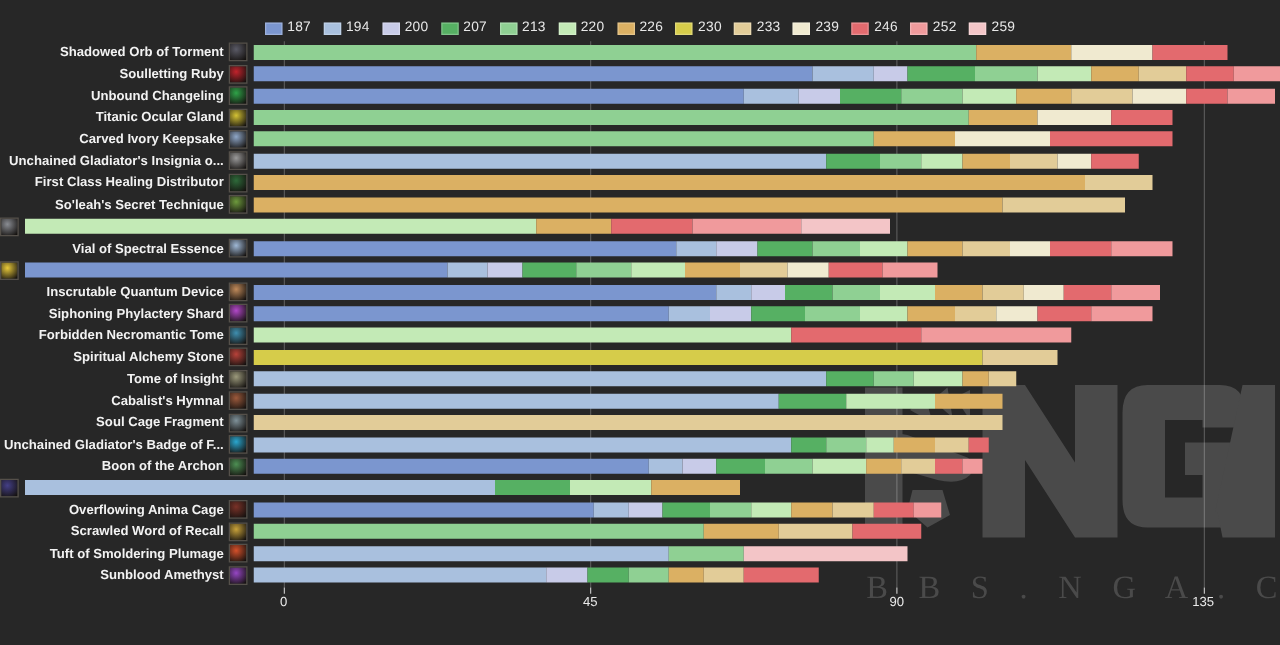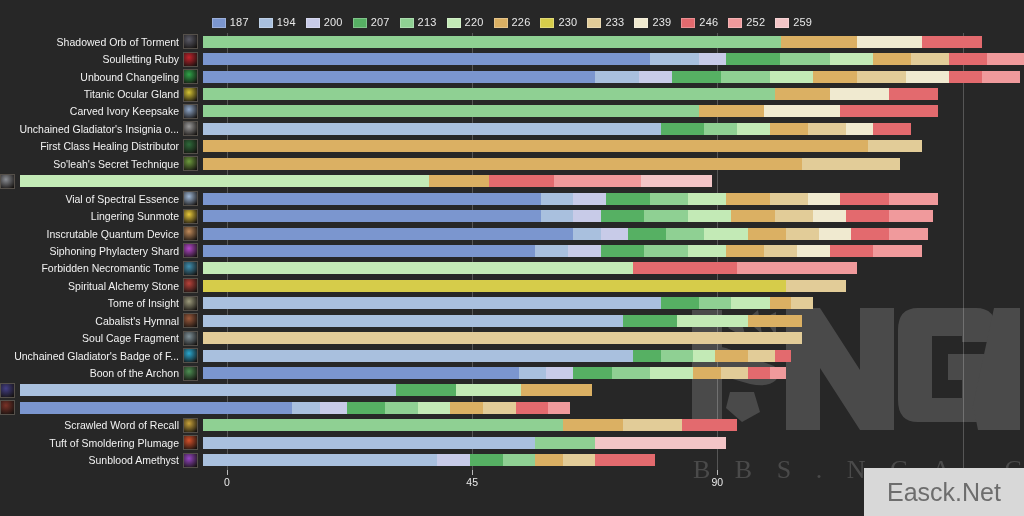--- a/index.html
+++ b/index.html
@@ -53,20 +53,21 @@
     background: rgba(255,255,255,0.22);
     z-index: 3;
   }
 
   
   #rows {
     position: absolute;
     left: 0; top: 33px;
     width: 959px;
     z-index: 4;
+    font-weight: bold;
   }
   .row {
     position: relative;
     height: 17.45px;
     display: flex;
     align-items: center;
   }
   .row-label {
     width: 183px;
     text-align: right;
@@ -360,21 +361,20 @@
           <div class="seg" style="width: 38.1379px; background: rgb(143, 208, 147);"></div>
           <div class="seg" style="width: 38.1379px; background: rgb(195, 234, 182);"></div>
           <div class="seg" style="width: 43.5862px; background: rgb(219, 176, 99);"></div>
           <div class="seg" style="width: 38.1379px; background: rgb(226, 204, 152);"></div>
           <div class="seg" style="width: 32.6897px; background: rgb(240, 234, 208);"></div>
           <div class="seg" style="width: 49.0345px; background: rgb(227, 106, 110);"></div>
           <div class="seg" style="width: 49.0345px; background: rgb(240, 154, 156);"></div>
         </div>
       </div>
       <div class="row">
-        <div class="row-label">Lingering Sunmote</div>
         <div class="row-icon" style="background: radial-gradient(circle at 38% 34%, rgb(232, 201, 58), rgb(20, 17, 15) 92%);"></div>
         <div class="bar">
           <div class="seg" style="width: 337.793px; background: rgb(123, 150, 207);"></div>
           <div class="seg" style="width: 32.6897px; background: rgb(169, 192, 222);"></div>
           <div class="seg" style="width: 27.2414px; background: rgb(200, 203, 232);"></div>
           <div class="seg" style="width: 43.5862px; background: rgb(86, 176, 99);"></div>
           <div class="seg" style="width: 43.5862px; background: rgb(143, 208, 147);"></div>
           <div class="seg" style="width: 43.5862px; background: rgb(195, 234, 182);"></div>
           <div class="seg" style="width: 43.5862px; background: rgb(219, 176, 99);"></div>
           <div class="seg" style="width: 38.1379px; background: rgb(226, 204, 152);"></div>
@@ -495,20 +495,21 @@
       <div class="row">
         <div class="row-icon" style="background: radial-gradient(circle at 38% 34%, rgb(68, 63, 134), rgb(20, 17, 15) 92%);"></div>
         <div class="bar">
           <div class="seg" style="width: 375.931px; background: rgb(169, 192, 222);"></div>
           <div class="seg" style="width: 59.931px; background: rgb(86, 176, 99);"></div>
           <div class="seg" style="width: 65.3793px; background: rgb(195, 234, 182);"></div>
           <div class="seg" style="width: 70.8276px; background: rgb(219, 176, 99);"></div>
         </div>
       </div>
       <div class="row">
+        <div class="row-label">Overflowing Anima Cage</div>
         <div class="row-icon" style="background: radial-gradient(circle at 38% 34%, rgb(122, 50, 40), rgb(20, 17, 15) 92%);"></div>
         <div class="bar">
           <div class="seg" style="width: 272.414px; background: rgb(123, 150, 207);"></div>
           <div class="seg" style="width: 27.2414px; background: rgb(169, 192, 222);"></div>
           <div class="seg" style="width: 27.2414px; background: rgb(200, 203, 232);"></div>
           <div class="seg" style="width: 38.1379px; background: rgb(86, 176, 99);"></div>
           <div class="seg" style="width: 32.6897px; background: rgb(143, 208, 147);"></div>
           <div class="seg" style="width: 32.6897px; background: rgb(195, 234, 182);"></div>
           <div class="seg" style="width: 32.6897px; background: rgb(219, 176, 99);"></div>
           <div class="seg" style="width: 32.6897px; background: rgb(226, 204, 152);"></div>
@@ -554,17 +555,14 @@
       <div class="tick" style="left: 0px;"></div>
       <div class="tick-label" style="left: 0px;">0</div>
       <div class="tick" style="left: 245.172px;"></div>
       <div class="tick-label" style="left: 245.172px;">45</div>
       <div class="tick" style="left: 490.345px;"></div>
       <div class="tick-label" style="left: 490.345px; text-align: center;">90</div>
       <div class="tick" style="left: 735.517px;"></div>
       <div class="tick-label" style="left: 735.517px;">135</div>
     </div>
 
-  <div id="easck">
-    <span>Easck.Net</span>
-  </div>
 
 </div>
 
 </body></html>

